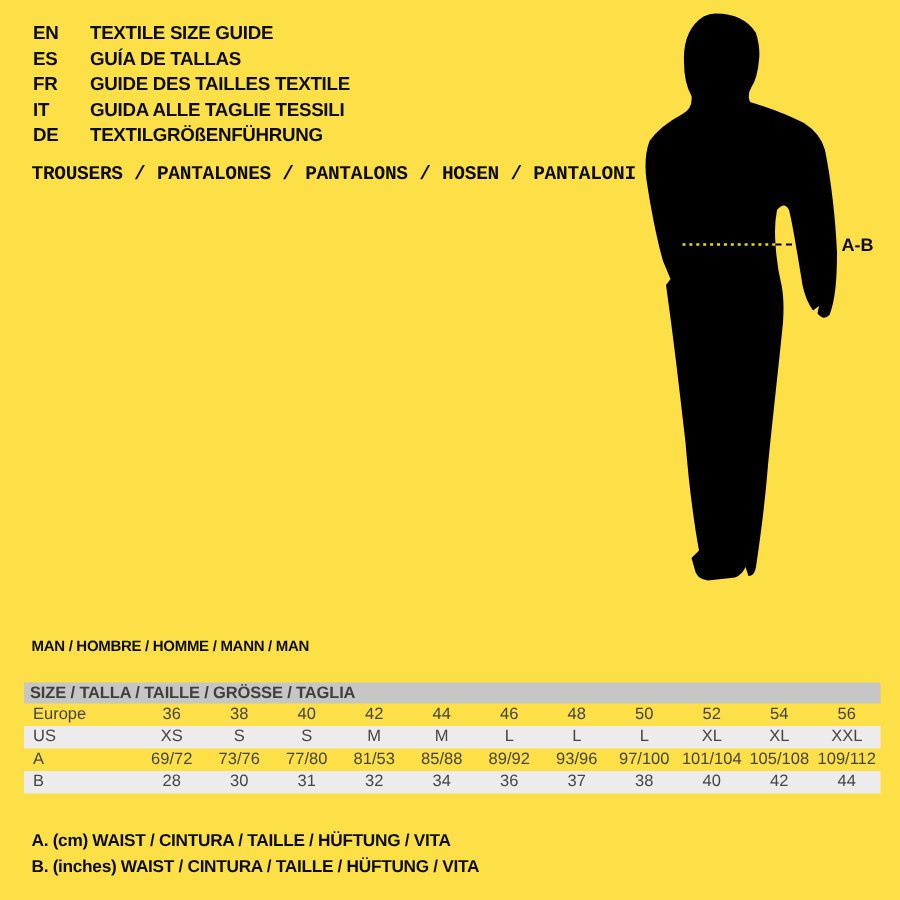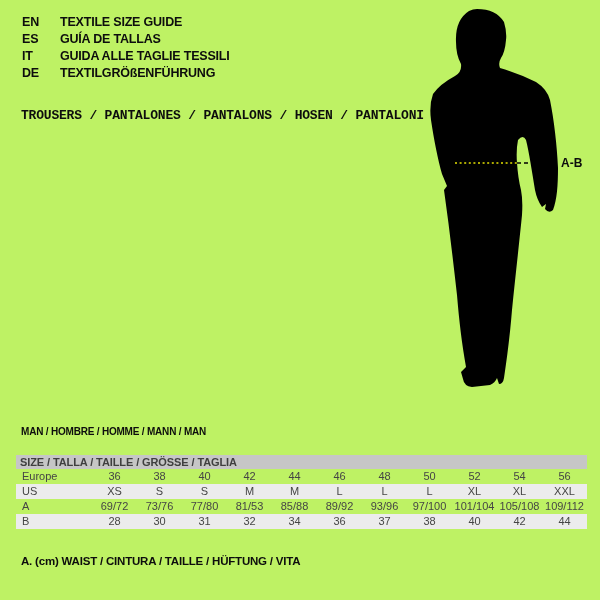--- a/index.html
+++ b/index.html
@@ -1,19 +1,19 @@
 <!DOCTYPE html>
 <html><head>
 <meta charset="utf-8">
 <style>
   html,body{margin:0;padding:0;}
   .page{
     position:relative;
     width:600px;height:600px;
-    background:#bef264;
+    background:#fde047;
     overflow:hidden;
     font-family:"Liberation Sans","DejaVu Sans",sans-serif;
     color:#111;
   }
   
   .lang-list{
     position:absolute;left:22px;top:14px;
   }
   .lang-row{
     display:flex;
@@ -76,20 +76,24 @@
 <div class="page">
 
   <div class="lang-list">
     <div class="lang-row">
       <span class="lang-code">EN</span>
       <span class="lang-label">TEXTILE SIZE GUIDE</span>
     </div>
     <div class="lang-row">
       <span class="lang-code">ES</span>
       <span class="lang-label">GUÍA DE TALLAS</span>
+    </div>
+    <div class="lang-row">
+      <span class="lang-code">FR</span>
+      <span class="lang-label">GUIDE DES TAILLES TEXTILE</span>
     </div>
     <div class="lang-row">
       <span class="lang-code">IT</span>
       <span class="lang-label">GUIDA ALLE TAGLIE TESSILI</span>
     </div>
     <div class="lang-row">
       <span class="lang-code">DE</span>
       <span class="lang-label">TEXTILGRÖßENFÜHRUNG</span>
     </div>
   </div>
@@ -205,15 +209,16 @@
       <span class="cell">37</span>
       <span class="cell">38</span>
       <span class="cell">40</span>
       <span class="cell">42</span>
       <span class="cell">44</span>
     </div>
   </div>
 
   <div class="notes">
     <div class="note-line">A. (cm) WAIST / CINTURA / TAILLE / HÜFTUNG / VITA</div>
+    <div class="note-line">B. (inches) WAIST / CINTURA / TAILLE / HÜFTUNG / VITA</div>
   </div>
 
 </div>
 
 </body></html>

